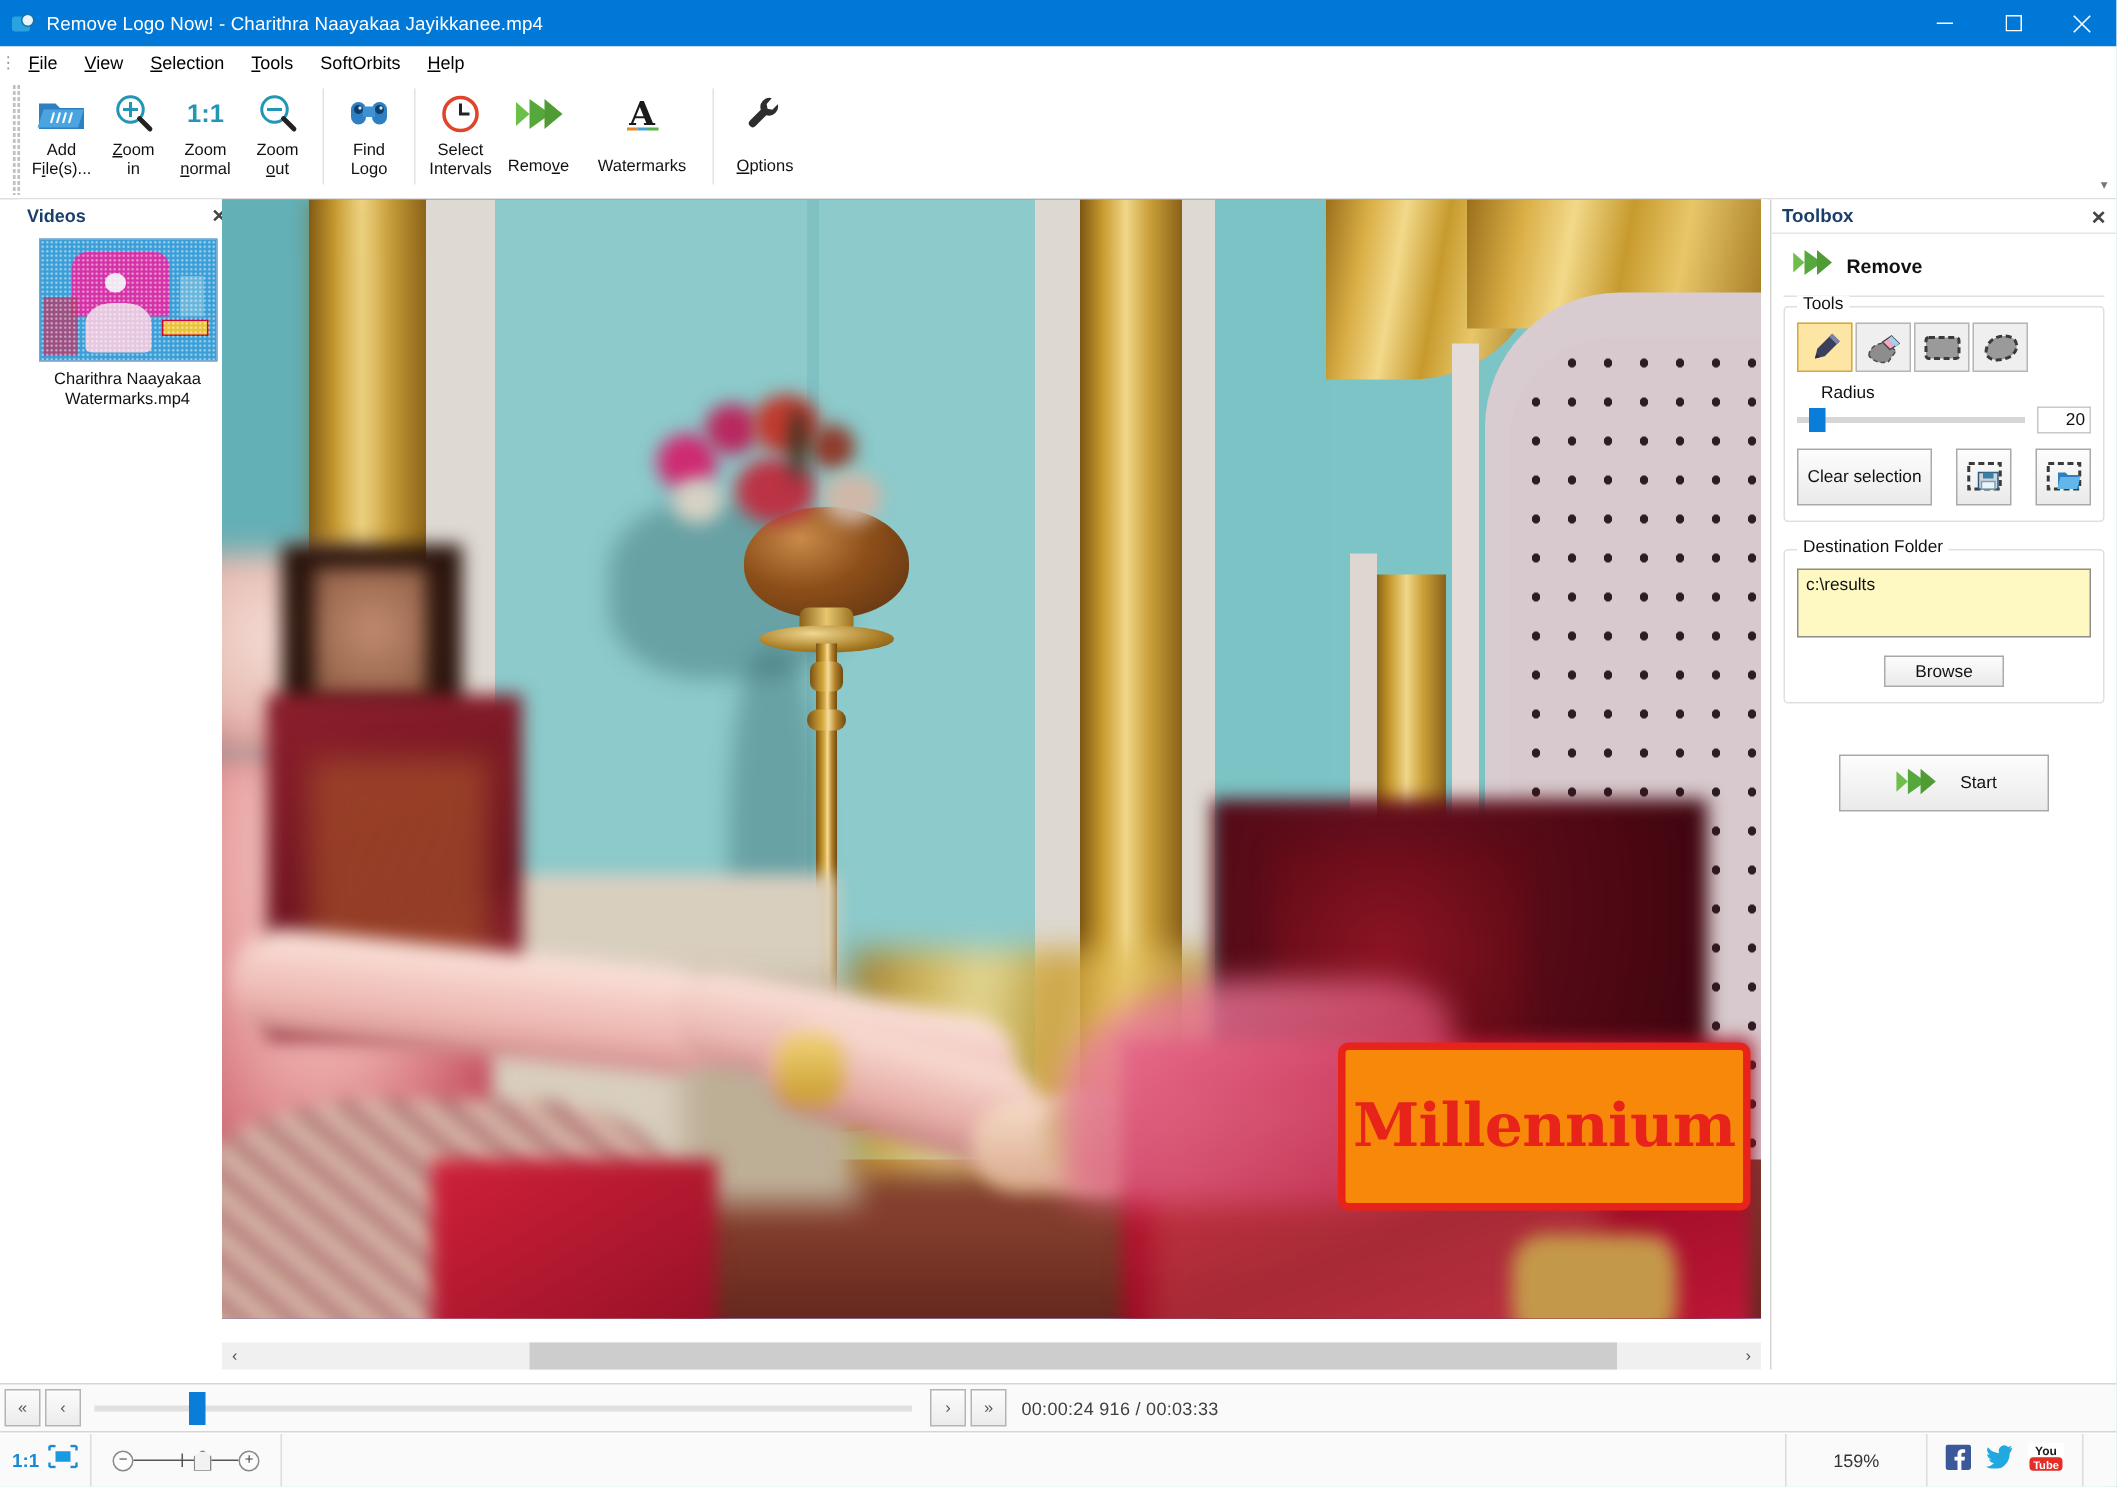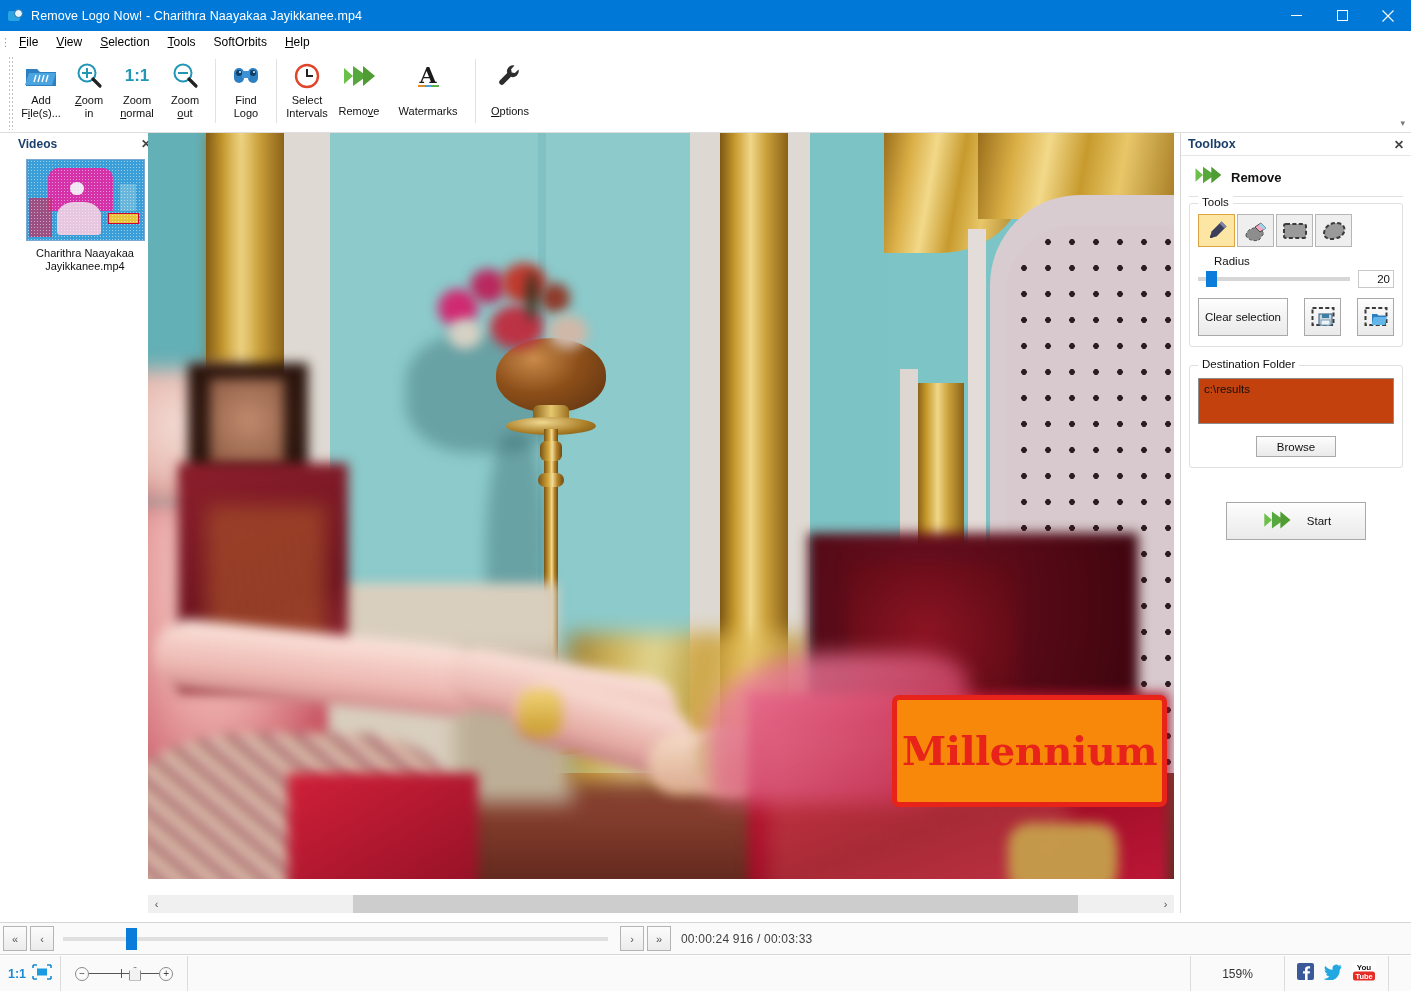--- a/index.html
+++ b/index.html
@@ -92,21 +92,21 @@
   .slider{ position:relative; flex:1; height:16px; }
   .slider .trk{ position:absolute; left:0; top:6px; width:100%; height:4px; background:#d6d6d6; }
   .slider .knb{ position:absolute; left:5%; top:0; width:11px; height:16px; background:#0a7ddb; }
   .numbox{ width:36px; height:18px; border:1px solid #c8c8c8; background:#fff; font-size:11.5px;
            display:flex; align-items:center; justify-content:flex-end; padding-right:3px; color:#111;}
   .actionrow{ display:flex; gap:16px; margin-top:10px; align-items:stretch; }
   .btn{ border:1px solid #a9a9a9; background:linear-gradient(#fdfdfd,#eaeaea);
         font-size:11.5px; color:#111; display:flex; align-items:center; justify-content:center;}
   .btn-clear{ flex:1; height:38px; }
   .btn-sq{ width:37px; height:38px; }
-  .destbox{ width:100%; height:46px; border:1px solid #8d8d8d; background:#c2410c;
+  .destbox{ width:100%; height:46px; border:1px solid #8d8d8d; background:#fef9c3;
             font-size:11.5px; color:#111; padding:4px 5px; }
   .browse-wrap{ display:flex; justify-content:center; margin-top:12px; }
   .btn-browse{ width:80px; height:21px; }
   .start-wrap{ display:flex; justify-content:center; margin-top:34px; }
   .btn-start{ width:140px; height:38px; gap:14px; }
 
   
   .playbar{ position:absolute; left:0; top:922px; width:1411px; height:33px;
             background:#fafafa; border-top:1px solid #d6d6d6; border-bottom:1px solid #d6d6d6;
             display:flex; align-items:center; }
@@ -349,21 +349,21 @@
           <div style="position:absolute;left:37%;top:28%;width:12%;height:16%;background:#efe6f2;border-radius:50%"></div>
           <div style="position:absolute;left:26%;top:52%;width:38%;height:42%;background:#e7c7e0;border-radius:40% 40% 10% 10%"></div>
           <div style="position:absolute;left:2%;top:48%;width:20%;height:48%;background:#b43b6e;opacity:.8"></div>
           <div style="position:absolute;left:70%;top:66%;width:26%;height:14%;background:#e8c33a;border:1px solid #c03"></div>
           <div style="position:absolute;left:80%;top:30%;width:14%;height:34%;background:#69b6dd"></div>
           <div style="position:absolute;inset:0;background-image:radial-gradient(rgba(255,255,255,.5) .7px, transparent .9px);background-size:3px 3px"></div>
         </div>
       </div>
       <div class="thumb-label">
         <div>Charithra Naayakaa</div>
-        <div>Jayikkanee.mp4</div>
+        <div>Watermarks.mp4</div>
       </div>
     </div>
   </div>
 
   <div class="canvas-area">
     <div class="video">
       <div class="scene">
         <div class="s-bgwall"></div>
 
         <div class="s-panel" style="left:0;top:0;width:58px;height:100%;background:#63b0b6"></div>

